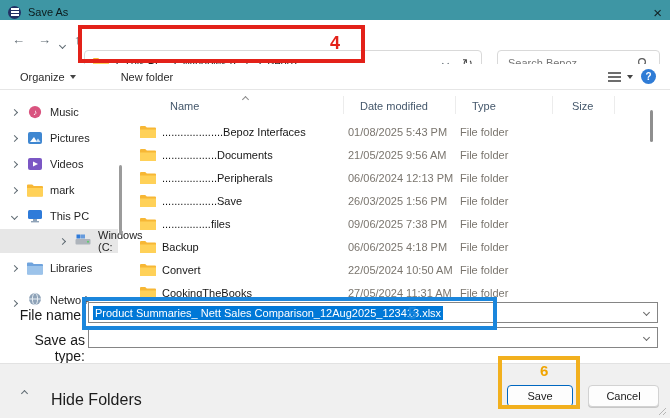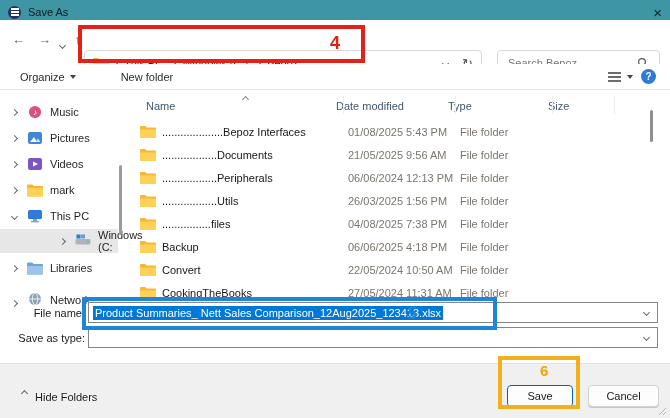--- a/index.html
+++ b/index.html
@@ -62,47 +62,47 @@
   .side-item .chev { margin-left:12px; flex:0 0 auto; }
   .side-item.indent .chev { margin-left:24px; }
   .side-item .s-icon { margin-left:10px; margin-right:7px; width:16px; height:14px; flex:0 0 auto; }
   .side-item.selected { background:#e7e7e7; }
   .side-scroll { left:119px; top:165px; width:3px; height:70px; background:#9b9b9b; border-radius:2px; }
   .list-scroll { left:650px; top:110px; width:3px; height:32px; background:#8f8f8f; border-radius:2px; }
 
   
   .list-head { position:absolute; left:130px; top:96px; width:530px; height:20px;
                display:flex; align-items:center; font-size:11px; color:#44576b; }
-  .h-name { margin-left:16px; width:190px; }
+  .h-name { margin-left:40px; width:190px; }
   .h-date { width:112px; }
   .h-type { width:100px; }
   .h-size { width:58px; }
   .sort-caret { position:absolute; left:243px; top:92px; }
   .sort-caret .chev { border-color:#8a8a8a; }
   .col-div { position:absolute; top:96px; width:1px; height:18px; background:#ececec; }
   .rows { position:absolute; left:130px; top:120px; width:530px; }
   .frow { display:flex; align-items:center; height:23px; }
   .c-icon { margin-left:10px; width:16px; flex:0 0 auto; }
   .c-name { margin-left:6px; width:186px; color:#161616; white-space:nowrap; overflow:hidden; }
   .c-date { width:112px; color:#7a756e; }
   .c-type { width:100px; color:#7a756e; }
   .c-size { width:50px; color:#7a756e; }
 
   
-  .fld-label { position:absolute; text-align:right; width:80px; font-size:11px; color:#1a1a1a; }
+  .fld-label { position:absolute; text-align:right; width:80px; font-size:14px; color:#1a1a1a; }
   .fld-input { position:absolute; left:88px; width:570px; height:21px; background:#fff;
                border:1px solid #858585; display:flex; align-items:center; padding:0 4px; }
   .fld-input .chev { position:absolute; right:8px; border-color:#6a6a6a; }
   .sel-text { background:#0078d7; color:#fff; font-size:11px; padding:1px 2px; white-space:nowrap; }
 
   
   .footer { left:0; top:363px; width:670px; height:55px; background:#f0f0f0;
             border-top:1px solid #e2e2e2; }
   .hidefold { position:absolute; left:22px; top:391px; display:flex; align-items:flex-start;
-              gap:8px; font-size:11px; color:#1c1c1c; }
+              gap:24px; font-size:16px; color:#1c1c1c; }
   .btn { position:absolute; top:385px; height:22px; border-radius:4px; background:#fdfdfd;
          font-size:11px; color:#1a1a1a; display:flex; align-items:center; justify-content:center; }
   .btn-save { left:507px; width:66px; border:1px solid #0067c0; }
   .btn-cancel { left:588px; width:71px; border:1px solid #d2d2d2; box-shadow:0 1px 0 #c7c7c7; }
   .grip { position:absolute; left:658px; top:407px; width:8px; height:8px; }
 
   
   .ann-box { position:absolute; pointer-events:none; }
   .ann-red    { left:78px;  top:25px;  width:287px; height:38px; border:4px solid #e32119; }
   .ann-blue   { left:82px;  top:297px; width:415px; height:33px; border:4px solid #1b86dc; }
@@ -286,32 +286,32 @@
       <span class="c-name">..................Peripherals</span>
       <span class="c-date">06/06/2024 12:13 PM</span>
       <span class="c-type">File folder</span>
       <span class="c-size"></span>
     </div>
     <div class="frow">
       <svg class="c-icon" viewBox="0 0 16 13">
           <path d="M0 2 Q0 1 1 1 H5.2 L6.8 2.6 H15 Q16 2.6 16 3.6 V12 Q16 13 15 13 H1 Q0 13 0 12 Z" fill="#f7b735"></path>
           <path d="M0 4.6 H16 V12 Q16 13 15 13 H1 Q0 13 0 12 Z" fill="#ffd158"></path>
         </svg>
-      <span class="c-name">..................Utils</span>
+      <span class="c-name">..................Save</span>
       <span class="c-date">26/03/2025 1:56 PM</span>
       <span class="c-type">File folder</span>
       <span class="c-size"></span>
     </div>
     <div class="frow">
       <svg class="c-icon" viewBox="0 0 16 13">
           <path d="M0 2 Q0 1 1 1 H5.2 L6.8 2.6 H15 Q16 2.6 16 3.6 V12 Q16 13 15 13 H1 Q0 13 0 12 Z" fill="#f7b735"></path>
           <path d="M0 4.6 H16 V12 Q16 13 15 13 H1 Q0 13 0 12 Z" fill="#ffd158"></path>
         </svg>
       <span class="c-name">................files</span>
-      <span class="c-date">04/08/2025 7:38 PM</span>
+      <span class="c-date">09/06/2025 7:38 PM</span>
       <span class="c-type">File folder</span>
       <span class="c-size"></span>
     </div>
     <div class="frow">
       <svg class="c-icon" viewBox="0 0 16 13">
           <path d="M0 2 Q0 1 1 1 H5.2 L6.8 2.6 H15 Q16 2.6 16 3.6 V12 Q16 13 15 13 H1 Q0 13 0 12 Z" fill="#f7b735"></path>
           <path d="M0 4.6 H16 V12 Q16 13 15 13 H1 Q0 13 0 12 Z" fill="#ffd158"></path>
         </svg>
       <span class="c-name">Backup</span>
       <span class="c-date">06/06/2025 4:18 PM</span>

